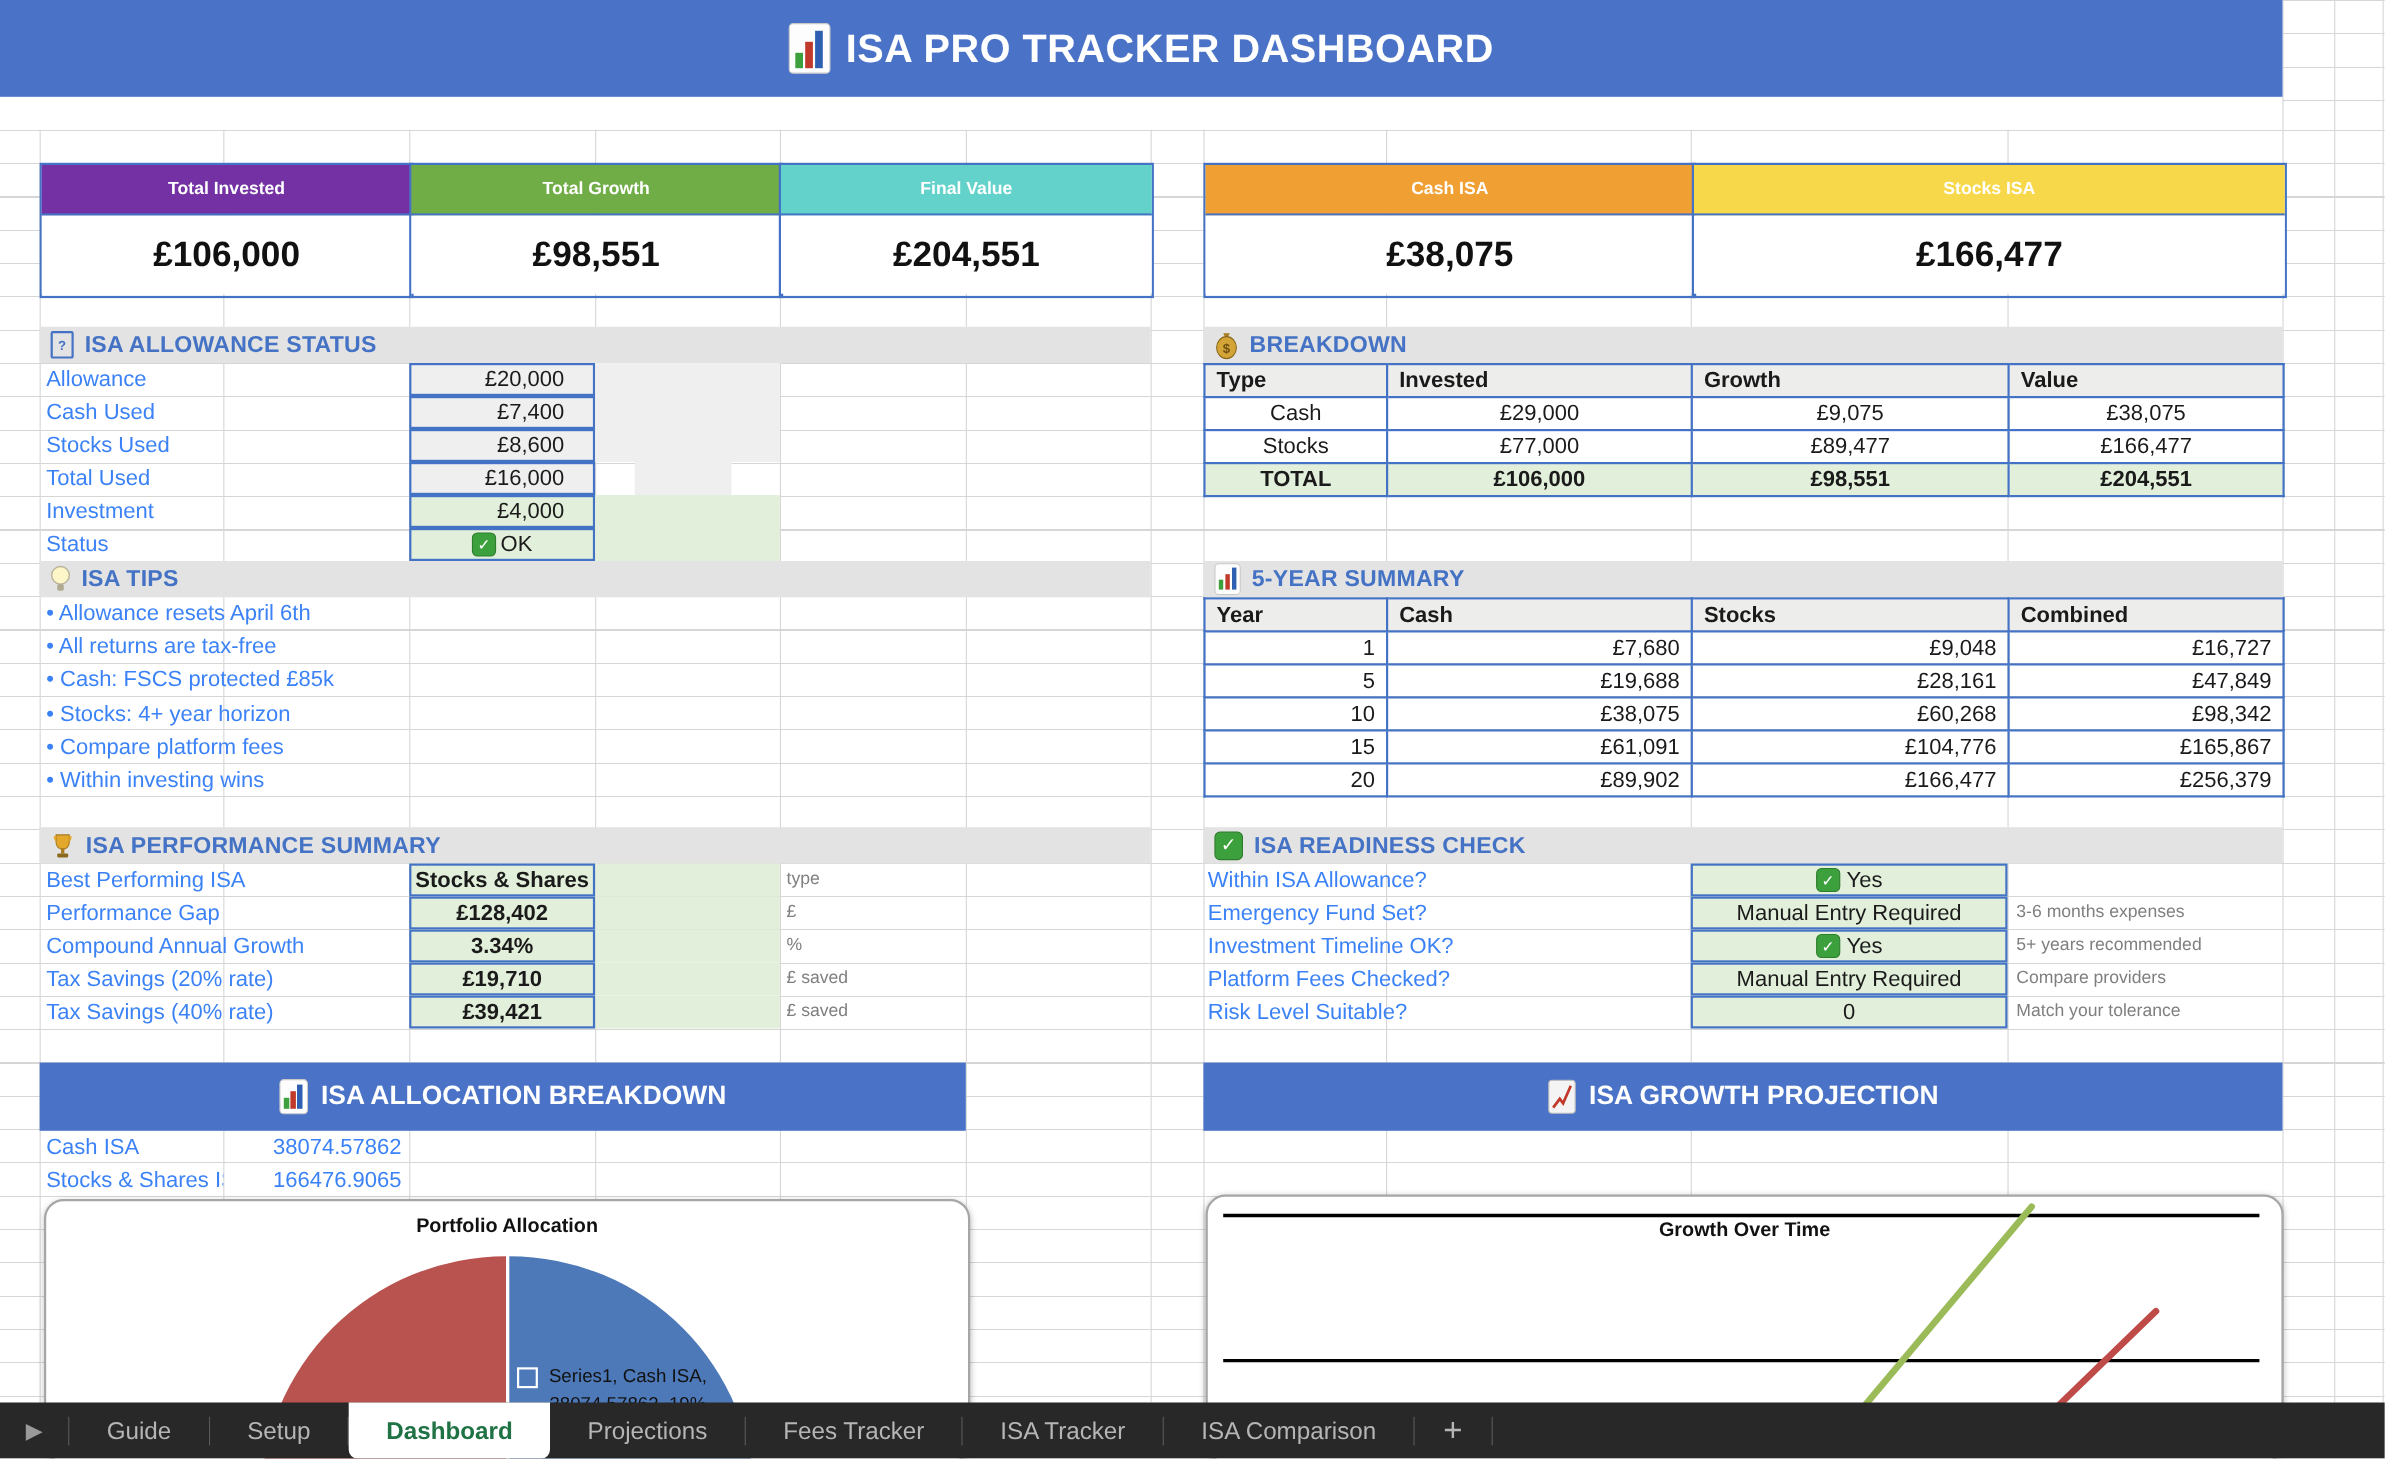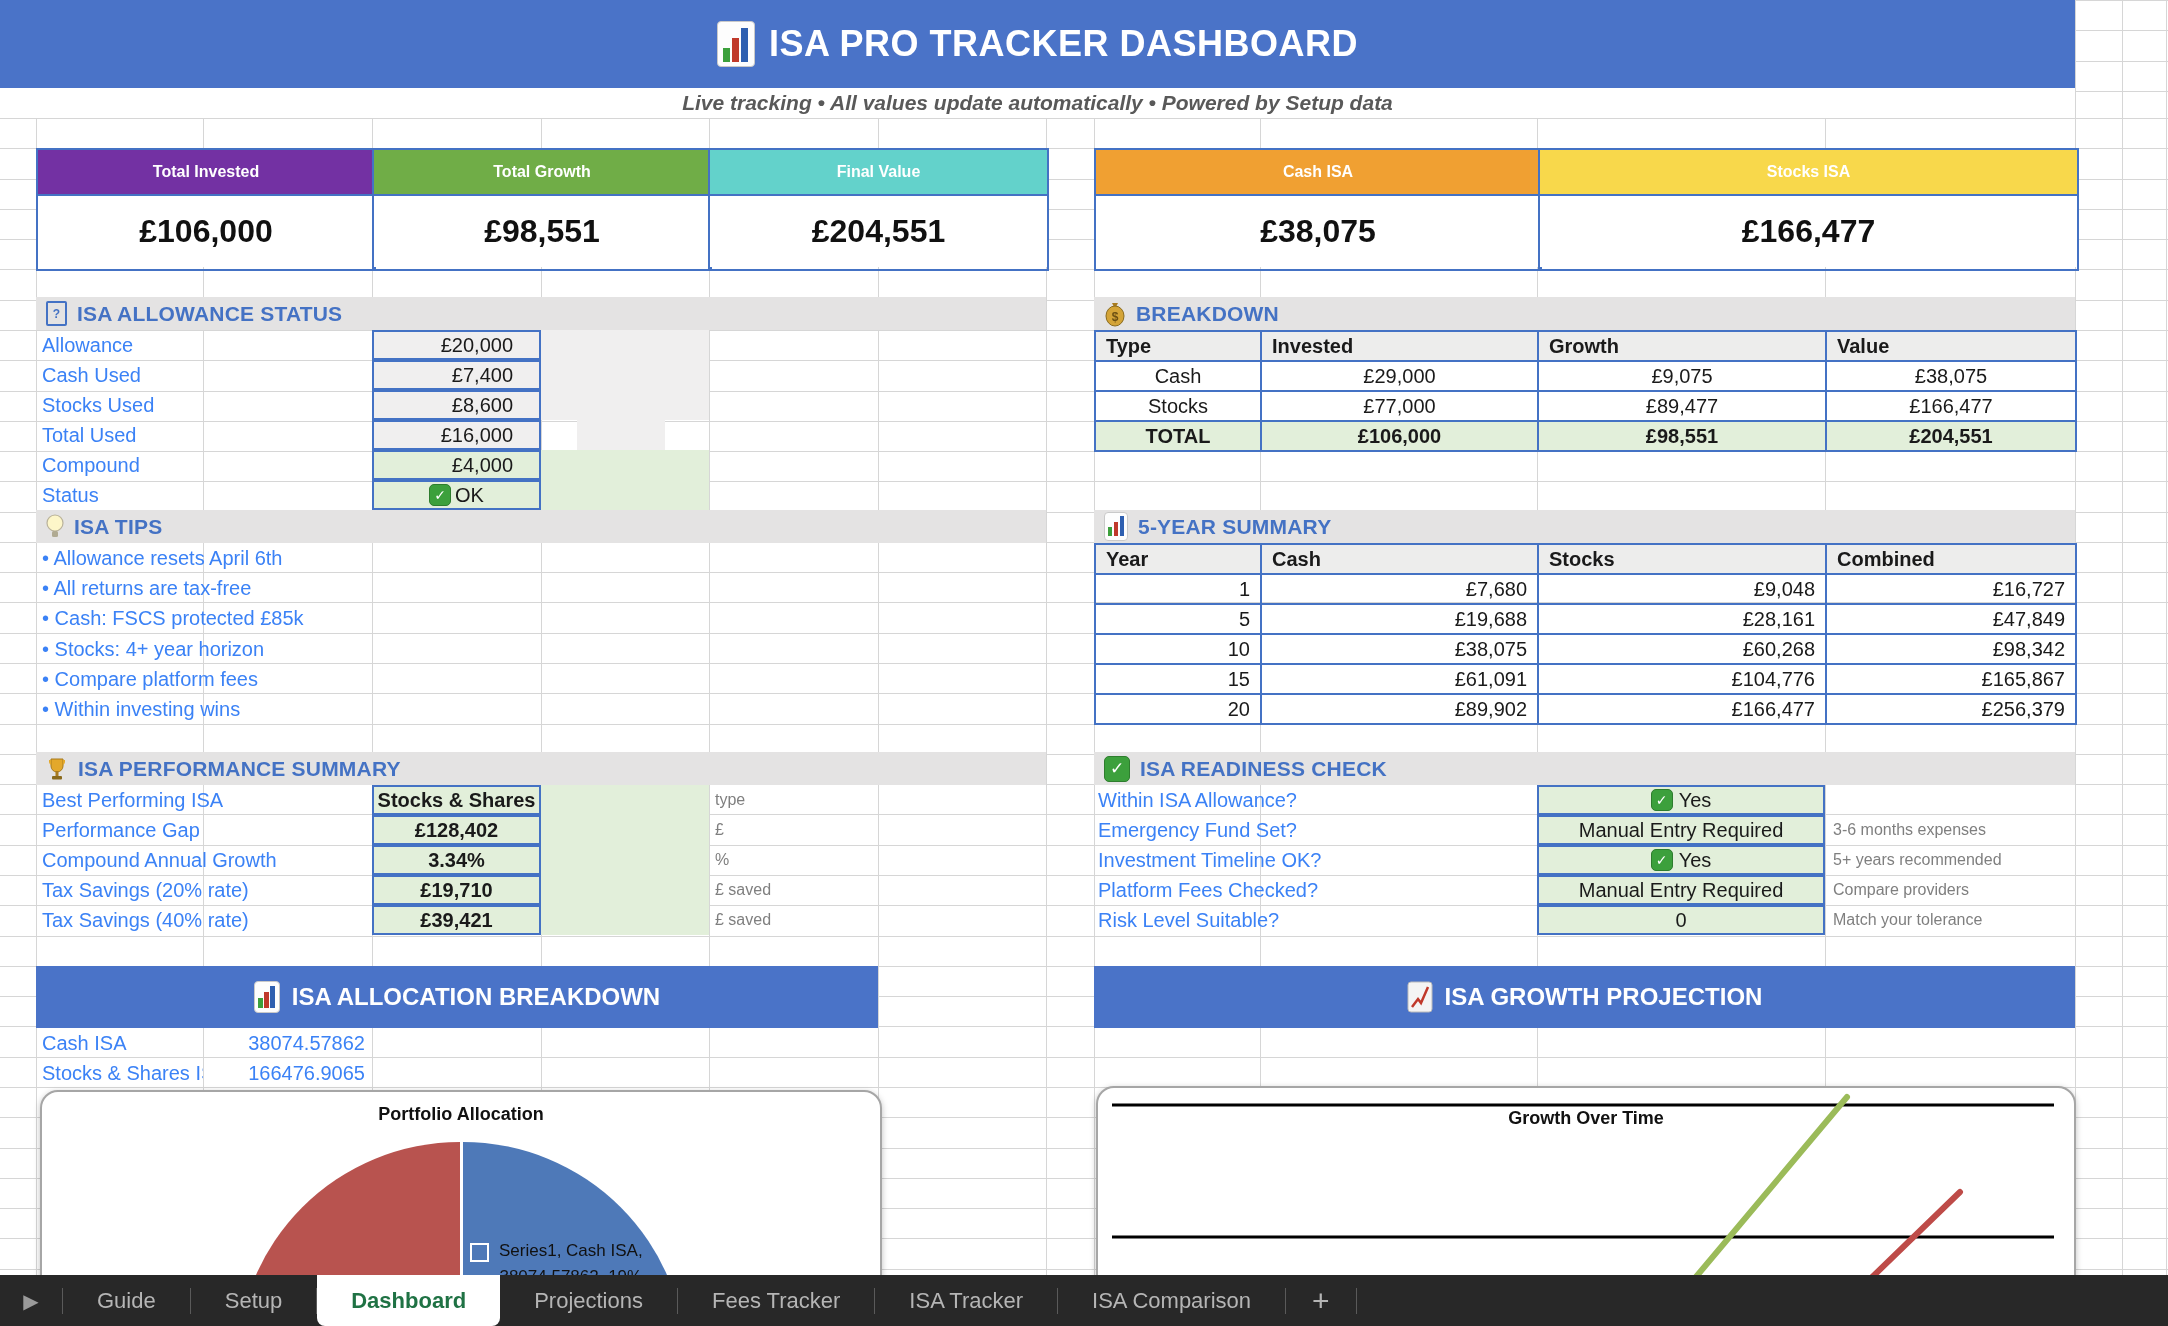--- a/index.html
+++ b/index.html
@@ -83,21 +83,20 @@
   <div class="abs vline" style="left:2166px;top:0;height:1275px;"></div>
 
   <div class="abs banner">
     <span class="barsicon" style="width:36px;height:44px;">
       <i style="left:5px;width:7px;height:14px;background:#3ca03c;"></i>
       <i style="left:14px;width:7px;height:24px;background:#c0392b;"></i>
       <i style="left:23px;width:7px;height:34px;background:#2e5fb0;"></i>
     </span>
     <span class="t">ISA PRO TRACKER DASHBOARD</span>
   </div>
-  <div class="abs subtitle">Live tracking • All values update automatically • Powered by Setup data</div>
 
   <div class="abs kpi" style="left:36px;top:148px;width:336px;height:119px;">
     <div class="hd" style="background:#7331a3;">Total Invested</div>
     <div class="val">£106,000</div>
   </div>
   <div class="abs kpi" style="left:372px;top:148px;width:336px;height:119px;">
     <div class="hd" style="background:#70ad47;">Total Growth</div>
     <div class="val">£98,551</div>
   </div>
   <div class="abs kpi" style="left:708px;top:148px;width:337px;height:119px;">
@@ -130,21 +129,21 @@
   <div class="abs lab" style="left:42px;top:390px;width:160px;height:30px;">Stocks Used</div>
   <div class="abs vwrap" style="left:372px;top:390px;width:337px;height:30px;">
     <div class="vcell bg-gray">£8,600</div>
       <div class="vext bg-gray"></div>
   </div>
   <div class="abs lab" style="left:42px;top:420px;width:160px;height:30px;">Total Used</div>
   <div class="abs vwrap" style="left:372px;top:420px;width:293px;height:30px;gap:36px;">
     <div class="vcell bg-gray">£16,000</div>
       <div class="vext bg-gray"></div>
   </div>
-  <div class="abs lab" style="left:42px;top:450px;width:160px;height:30px;">Compound</div>
+  <div class="abs lab" style="left:42px;top:450px;width:160px;height:30px;">Investment</div>
   <div class="abs vwrap" style="left:372px;top:450px;width:337px;height:30px;">
     <div class="vcell bg-green">£4,000</div>
       <div class="vext bg-green"></div>
   </div>
   <div class="abs lab" style="left:42px;top:480px;width:160px;height:30px;">Status</div>
   <div class="abs vwrap" style="left:372px;top:480px;width:337px;height:30px;">
     <div class="vcell bg-green" style="justify-content:center;padding-right:0;gap:4px;">
       <span class="chk sm">✓</span>
       <span>OK</span>
     </div>

